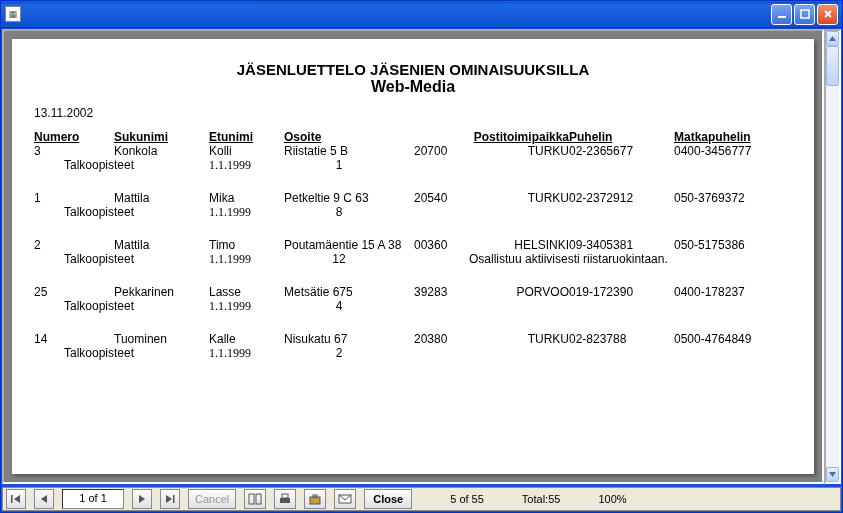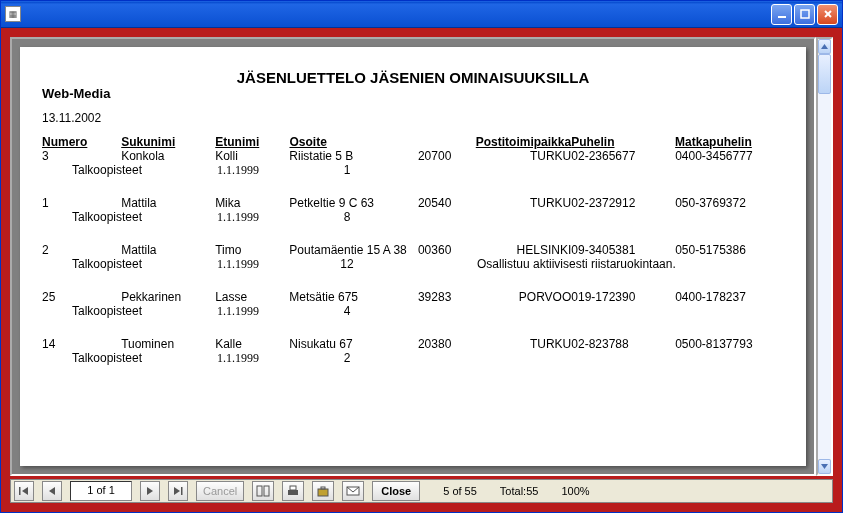--- a/index.html
+++ b/index.html
@@ -60,22 +60,22 @@
   }
   .win-btn.close {
     background: linear-gradient(to bottom,#f09070,#d84820);
   }
   .win-btn svg { display:block; }
 
   .client {
     flex: 1;
     display: flex;
     flex-direction: column;
-    background: #b91c1c;
-    padding: 9px;
+    background: #1d4ed8;
+    padding: 1px;
     box-sizing: border-box;
     min-height: 0;
   }
   .viewer-row {
     flex: 1;
     display: flex;
     min-height: 0;
   }
   .report-frame {
     flex: 1;
@@ -107,21 +107,21 @@
     background: linear-gradient(to bottom,#e8f0ff,#bcd4f6);
     border: 1px solid #9db8e8;
     border-radius: 2px;
     box-sizing: border-box;
   }
   .vscroll .arrow { height: 15px; display:flex;align-items:center;justify-content:center;}
   .vscroll .track { flex:1; background:#f0f4fd; position:relative; }
   .vscroll .thumb { position:absolute; left:0; right:0; top:0; height:40px; }
 
   .rpt-title { text-align:center; font-weight:bold; font-size:15px; }
-  .rpt-sub   { font-weight:bold; font-size:13px; margin-bottom:10px;}
+  .rpt-sub   { text-align:center; font-weight:bold; font-size:16px; margin-bottom:10px;}
   .rpt-date  { font-size:12px; margin-bottom:10px; }
 
   .cols { display:flex; font-weight:bold; text-decoration: underline; }
   .cols span, .row1 span, .row2 span, .row3 span { display:inline-block; }
   .c-num   { width: 80px; }
   .c-suku  { width: 95px; }
   .c-etu   { width: 75px; }
   .c-osoite{ width: 130px; }
   .c-zip   { width: 50px; text-align:left;}
   .c-city  { width: 105px; text-align: right; }
@@ -162,21 +162,21 @@
   }
   .tbtn.disabled { color:#999; }
   .page-box {
     width: 60px;
     height: 18px;
     background:#fff;
     border:1px inset #888;
     text-align:center;
     line-height:16px;
   }
-  .status-text { margin-left: 15px; text-align: center; }
+  .status-text { margin-left: 30px; text-align: center; }
 </style>
 </head>
 <body>
 
 <div class="window">
 
   <div class="titlebar">
     <div class="app-icon">▦</div>
     <div class="caption"></div>
     <div class="win-btns">
@@ -301,21 +301,21 @@
               </div>
               <div class="entry">
                 <div class="row1">
                   <span class="c-num">14</span>
                   <span class="c-suku">Tuominen</span>
                   <span class="c-etu">Kalle</span>
                   <span class="c-osoite">Nisukatu 67</span>
                   <span class="c-zip">20380</span>
                   <span class="c-city">TURKU</span>
                   <span class="c-puh">02-823788</span>
-                  <span class="c-matka">0500-8137793</span>
+                  <span class="c-matka">0500-4764849</span>
                 </div>
                 <div class="row2">
                   <span class="pad1"></span>
                   <span class="talk">Talkoopisteet</span>
                   <span class="tdate">1.1.1999</span>
                   <span class="tval">2</span>
                   <span class="note-pad"></span>
                   <span class="note"></span>
                 </div>
               </div>

